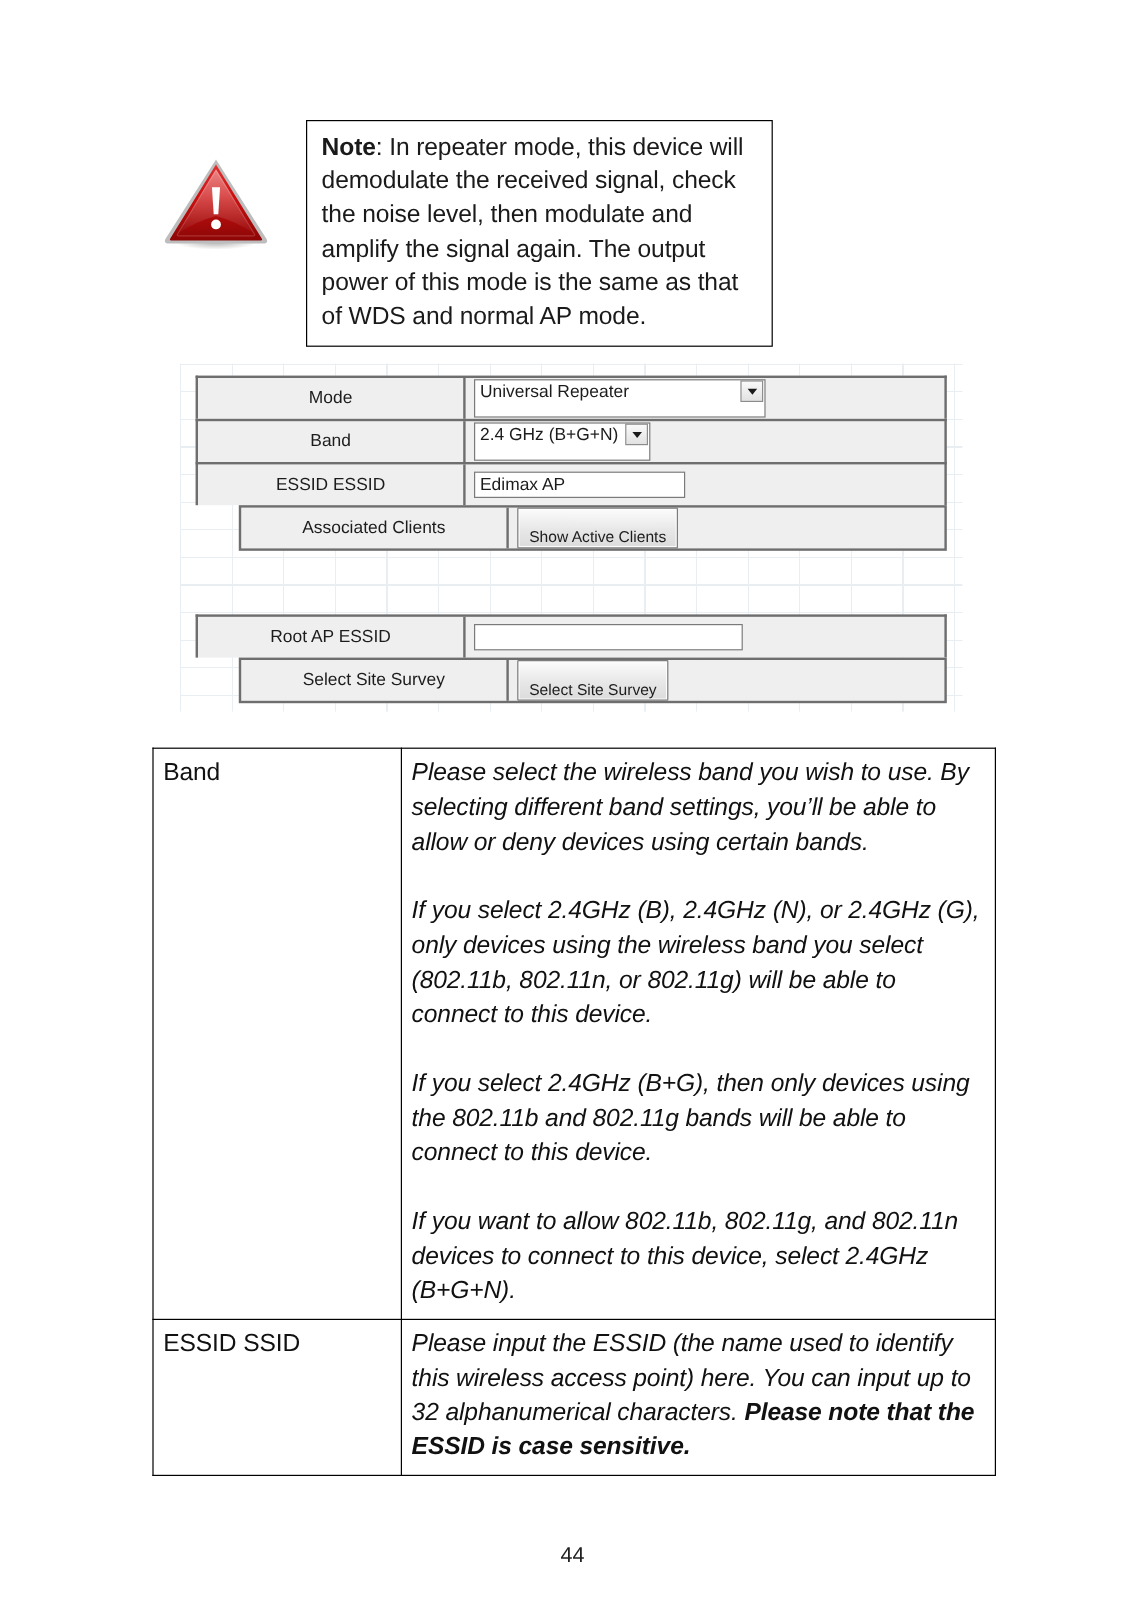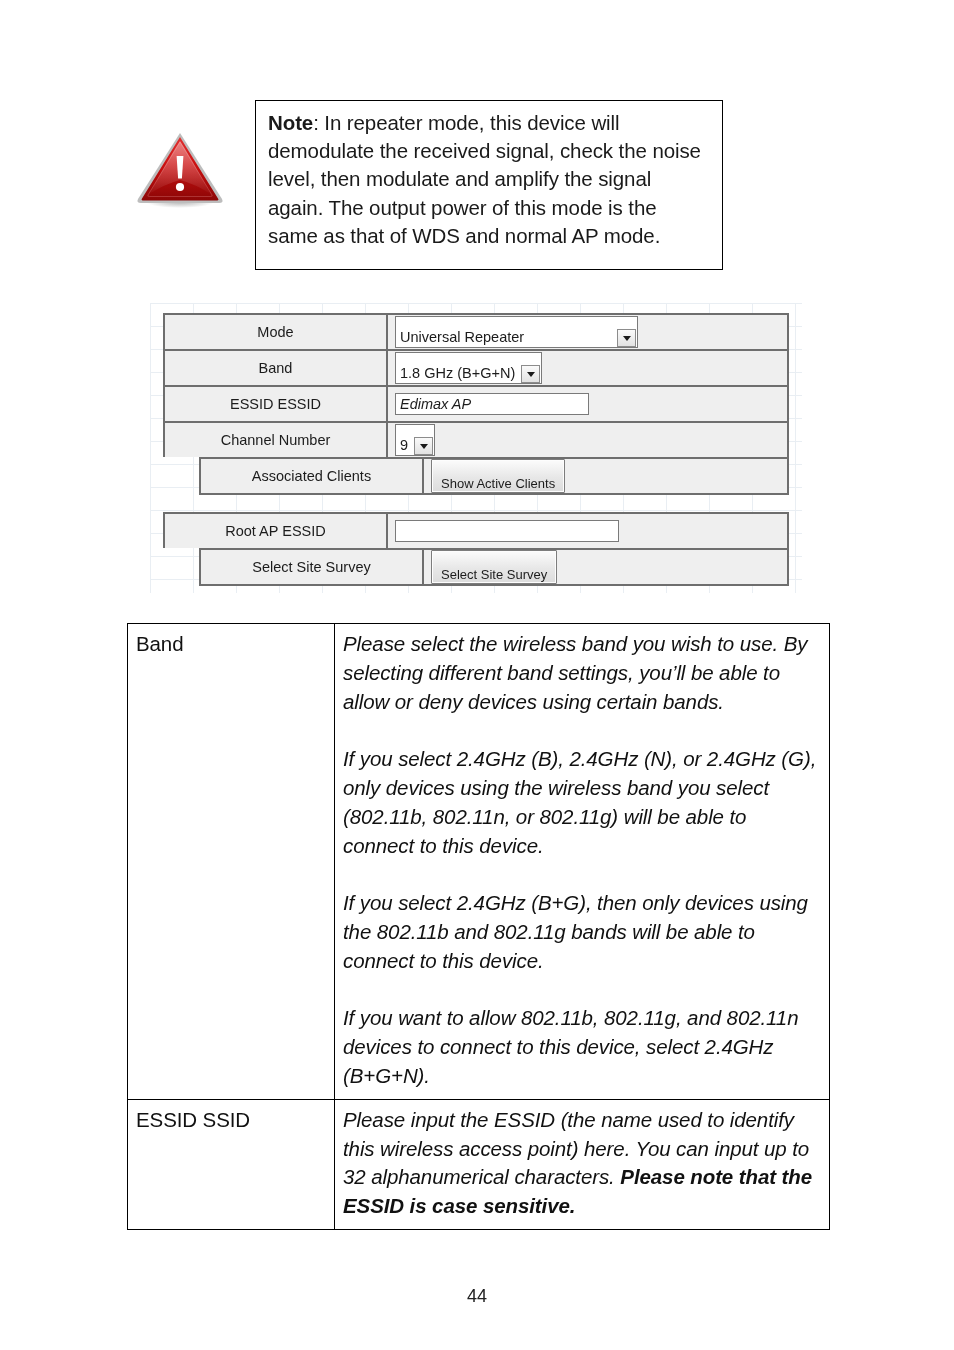--- a/index.html
+++ b/index.html
@@ -30,21 +30,21 @@
     top: 28px;
     width: 90px;
     height: 82px;
   }
   #warning-icon svg { display: block; }
 
   #note-box {
     position: absolute;
     left: 130px;
     top: 0px;
-    width: 468px;
+    width: 389px;
     min-height: 170px;
     border: 1.6px solid #000;
     background: #fff;
     box-sizing: border-box;
     padding: 8px 12px 10px 12px;
   }
   #note-text {
     font-size: 20.5px;
     line-height: 28.2px;
     letter-spacing: -0.1px;
@@ -103,21 +103,21 @@
     display: flex;
     align-items: center;
     padding-left: 7px;
     height: 34px;
     box-sizing: border-box;
   }
 
   
   .win-select {
     display: inline-flex;
-    align-items: flex-end;
+    align-items: flex-start;
     background: #fff;
     border: 1px solid #7a7a7a;
     height: 32px;
     box-sizing: border-box;
     font-size: 14.5px;
     color: #1c1c1c;
     padding: 0 0 0 4px;
     white-space: nowrap;
   }
   .win-select .sel-text {
@@ -149,21 +149,21 @@
     border: 1px solid #7a7a7a;
     height: 22px;
     box-sizing: border-box;
     font-size: 14.5px;
     color: #1c1c1c;
     line-height: 20px;
     padding: 0 4px;
     font-family: "Liberation Sans", sans-serif;
     outline: none;
   }
-  #essid-input { width: 194px; font-style: italic; }
+  #essid-input { width: 176px; }
   #rootap-input { width: 224px; }
 
   .win-button {
     background: linear-gradient(to bottom, #fcfcfc 0%, #e7e7e7 55%, #dcdcdc 100%);
     border: 1px solid #7d7d7d;
     box-shadow: inset 0 0 0 1px #fdfdfd;
     height: 24px;
     box-sizing: border-box;
     font-size: 13px;
     color: #1c1c1c;
@@ -256,46 +256,35 @@
               <span class="caret"></span>
             </span>
         </div>
       </div>
     </div>
 
     <div class="ui-row">
       <div class="ui-label">Band</div>
       <div class="ui-value">
         <div class="win-select">
-          <span class="sel-text">1.8 GHz (B+G+N)</span>
+          <span class="sel-text">2.4 GHz (B+G+N)</span>
           <span class="arrow-btn">
               <span class="caret"></span>
             </span>
         </div>
       </div>
     </div>
 
     <div class="ui-row">
       <div class="ui-label">ESSID ESSID</div>
       <div class="ui-value">
         <input id="essid-input" class="win-input" type="text" value="Edimax AP" style="">
       </div>
     </div>
 
-    <div class="ui-row">
-      <div class="ui-label">Channel Number</div>
-      <div class="ui-value">
-        <div class="win-select">
-          <span class="sel-text">9</span>
-          <span class="arrow-btn">
-              <span class="caret"></span>
-            </span>
-        </div>
-      </div>
-    </div>
 
     <div class="ui-row">
       <div class="ui-label">Associated Clients</div>
       <div class="ui-value">
         <button class="win-button">Show Active Clients</button>
       </div>
     </div>
 
   </div>
 

